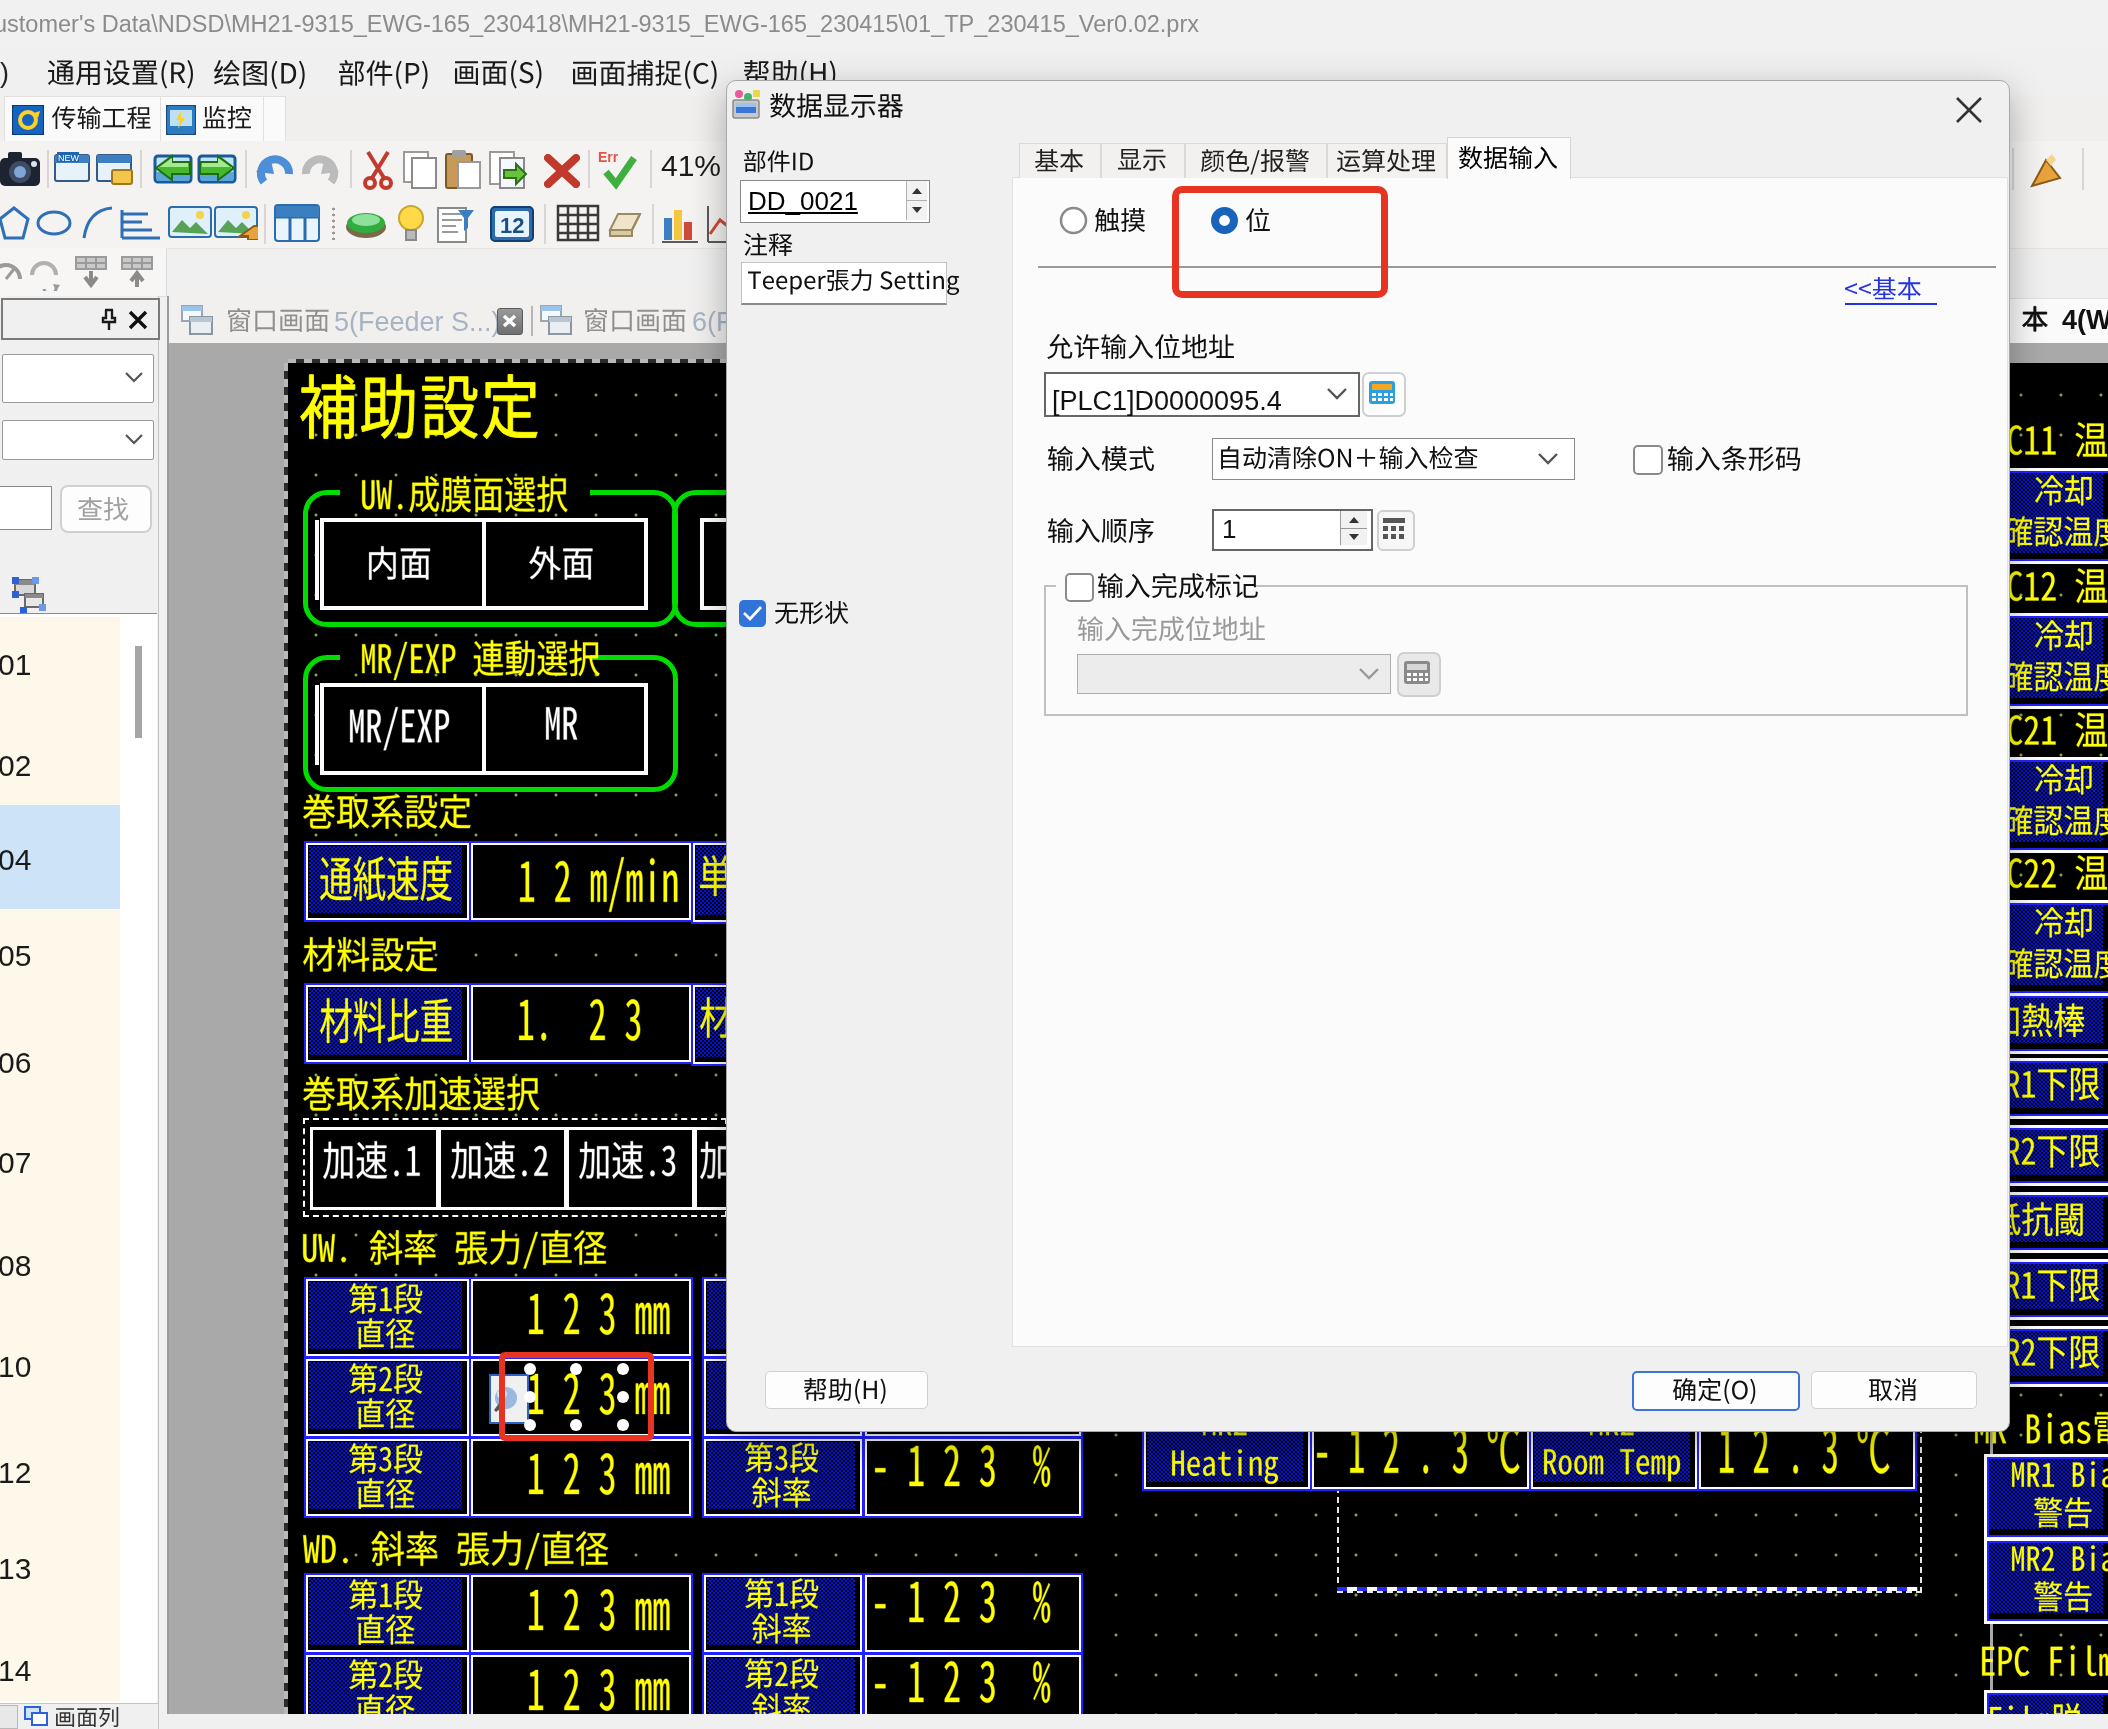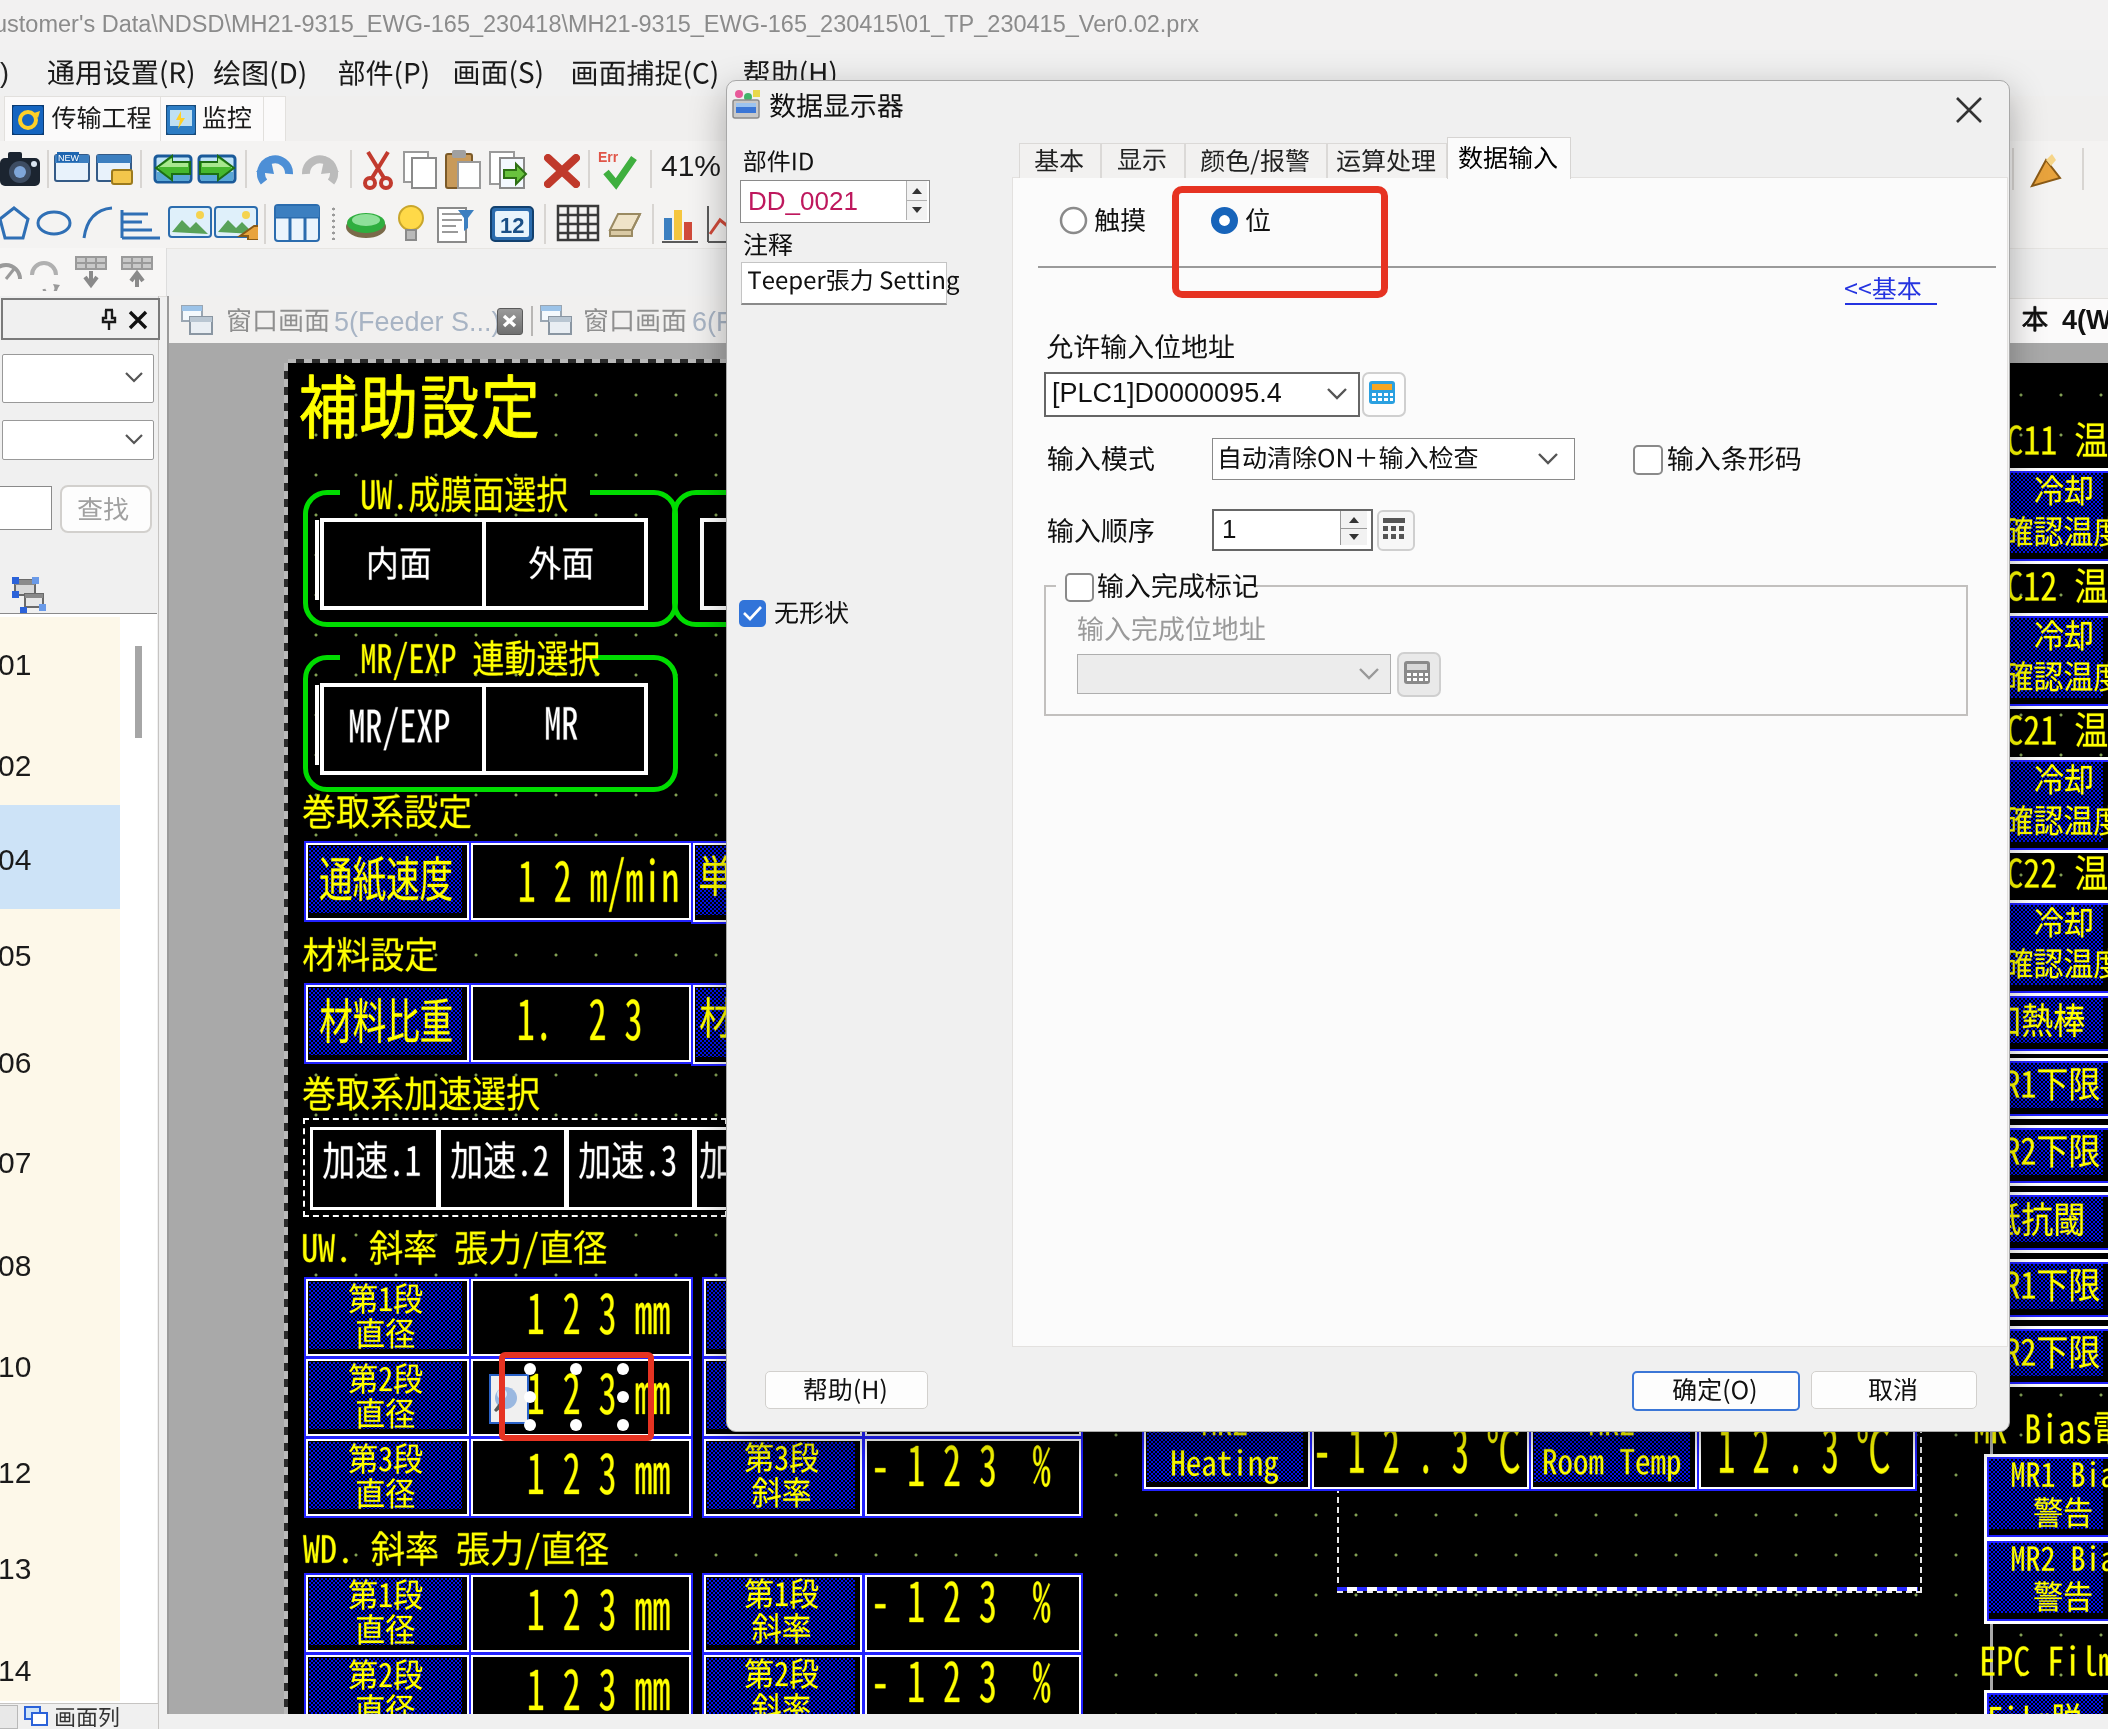--- a/index.html
+++ b/index.html
@@ -1192,21 +1192,21 @@
   </svg>
 <svg style="position:absolute;left:744.0px;top:150.0px;overflow:visible;" width="68.9" height="22.2" viewBox="51 -844 2871 924">
     <g fill="#111" transform="scale(1,-1)">
       <use href="#g10" x="0"></use>
       <use href="#g11" x="1000"></use>
       <use href="#g124" x="2000"></use>
       <use href="#g9" x="2293"></use>
     </g>
   </svg>
 <div style="position:absolute;left:740px;top:180px;width:188px;height:41px;background:#fff;border:1px solid #8a8a8a"></div>
-<div style="position:absolute;left:748px;top:188px;font-family:'Liberation Sans',sans-serif;font-size:26px;color:#be185d;line-height:1;white-space:pre;">DD_0021</div>
+<div style="position:absolute;left:748px;top:188px;font-family:'Liberation Sans',sans-serif;font-size:26px;color:#000000;line-height:1;white-space:pre;text-decoration:underline;">DD_0021</div>
 <div style="position:absolute;left:906px;top:181px;width:1px;height:39px;background:#b0b0b0"></div>
 <div style="position:absolute;left:907px;top:181px;width:20px;height:39px;background:#f2f2f2"></div>
 <div style="position:absolute;left:907px;top:200px;width:20px;height:1px;background:#b0b0b0"></div>
 <svg style="position:absolute;left:911px;top:186px" width="12" height="10" viewBox="0 0 12 10">
     <path d="M1 8 L6 2 L11 8z" fill="#333"></path>
   </svg>
 <svg style="position:absolute;left:911px;top:205px" width="12" height="10" viewBox="0 0 12 10">
     <path d="M1 2 L6 8 L11 2z" fill="#333"></path>
   </svg>
 <svg style="position:absolute;left:744.0px;top:233.0px;overflow:visible;" width="48.4" height="23.1" viewBox="42 -844 1934 925">
@@ -1323,21 +1323,21 @@
       <use href="#g156" x="0"></use>
       <use href="#g157" x="1000"></use>
       <use href="#g23" x="2000"></use>
       <use href="#g151" x="3000"></use>
       <use href="#g154" x="4000"></use>
       <use href="#g158" x="5000"></use>
       <use href="#g159" x="6000"></use>
     </g>
   </svg>
 <div style="position:absolute;left:1044px;top:372px;width:312px;height:41px;background:#fff;border:2px solid #666"></div>
-<div style="position:absolute;left:1052px;top:380px;font-family:'Liberation Sans',sans-serif;font-size:27px;color:#111;line-height:1;white-space:pre;">[PLC1]D0000095.4</div>
+<div style="position:absolute;left:1052px;top:388px;font-family:'Liberation Sans',sans-serif;font-size:27px;color:#111;line-height:1;white-space:pre;">[PLC1]D0000095.4</div>
 <svg style="position:absolute;left:1326px;top:387px" width="22" height="13" viewBox="0 0 22 13">
     <path d="M2 2 L11 11 L20 2" stroke="#555" stroke-width="2.4" fill="none"></path>
   </svg>
 <div style="position:absolute;left:1362px;top:372px;width:40px;height:41px;background:#fdfdfd;border:2px solid #cfcfcf;border-radius:7px"></div>
 <svg style="position:absolute;left:1368px;top:380px" width="28" height="25" viewBox="0 0 28 25">
     <rect x="1" y="1" width="26" height="23" rx="3" fill="#2aa0e0"></rect>
     <rect x="4" y="4" width="20" height="6" fill="#f5a623"></rect>
     <g fill="#fff">
       <rect x="4" y="13" width="4" height="3"></rect>
       <rect x="10" y="13" width="4" height="3"></rect>

